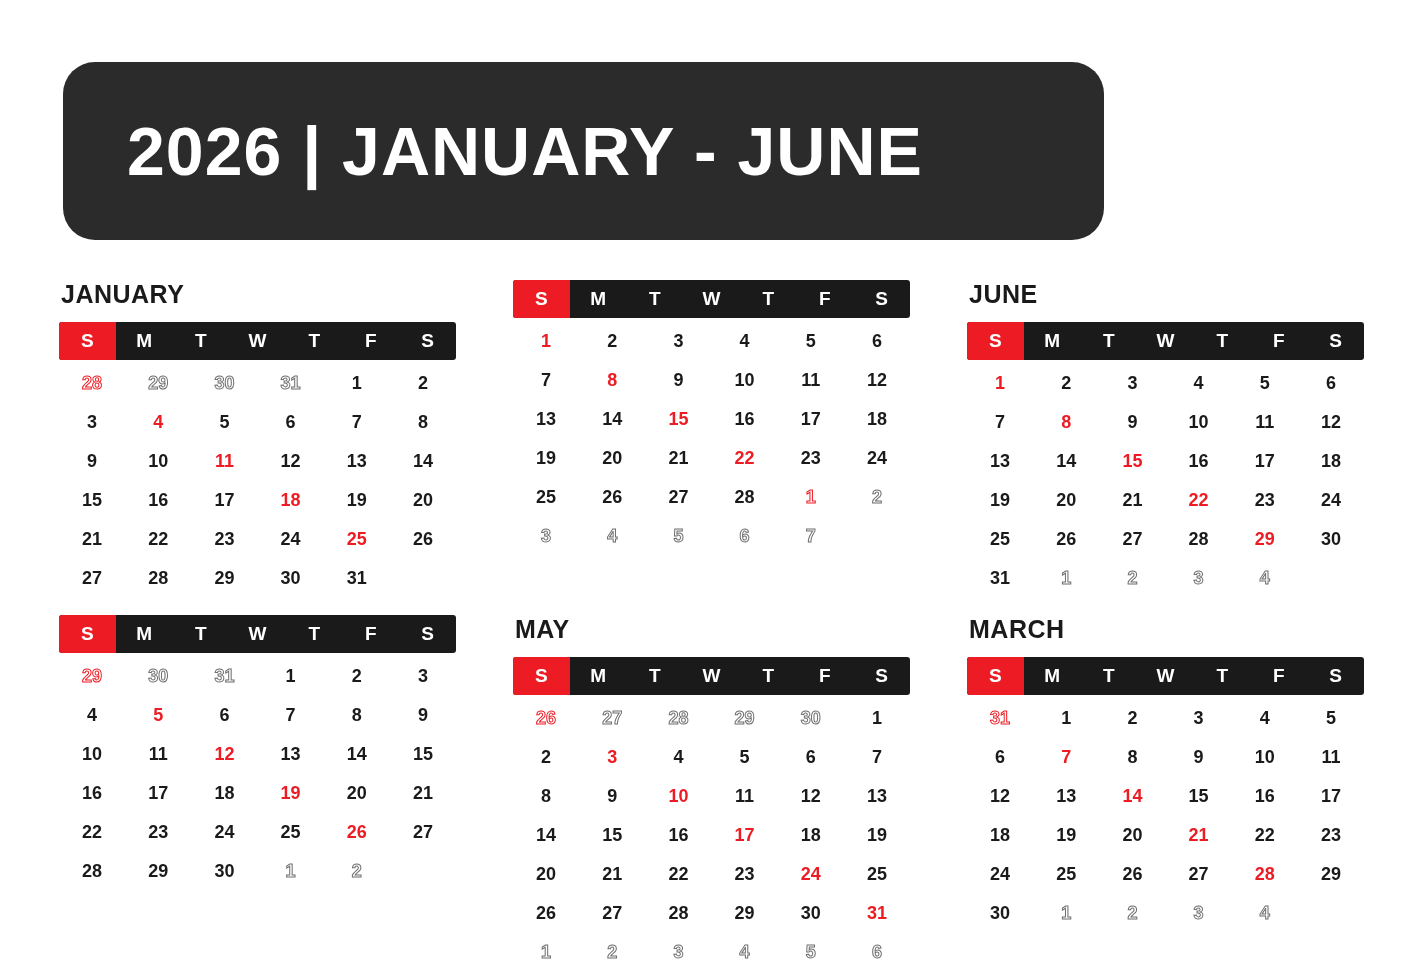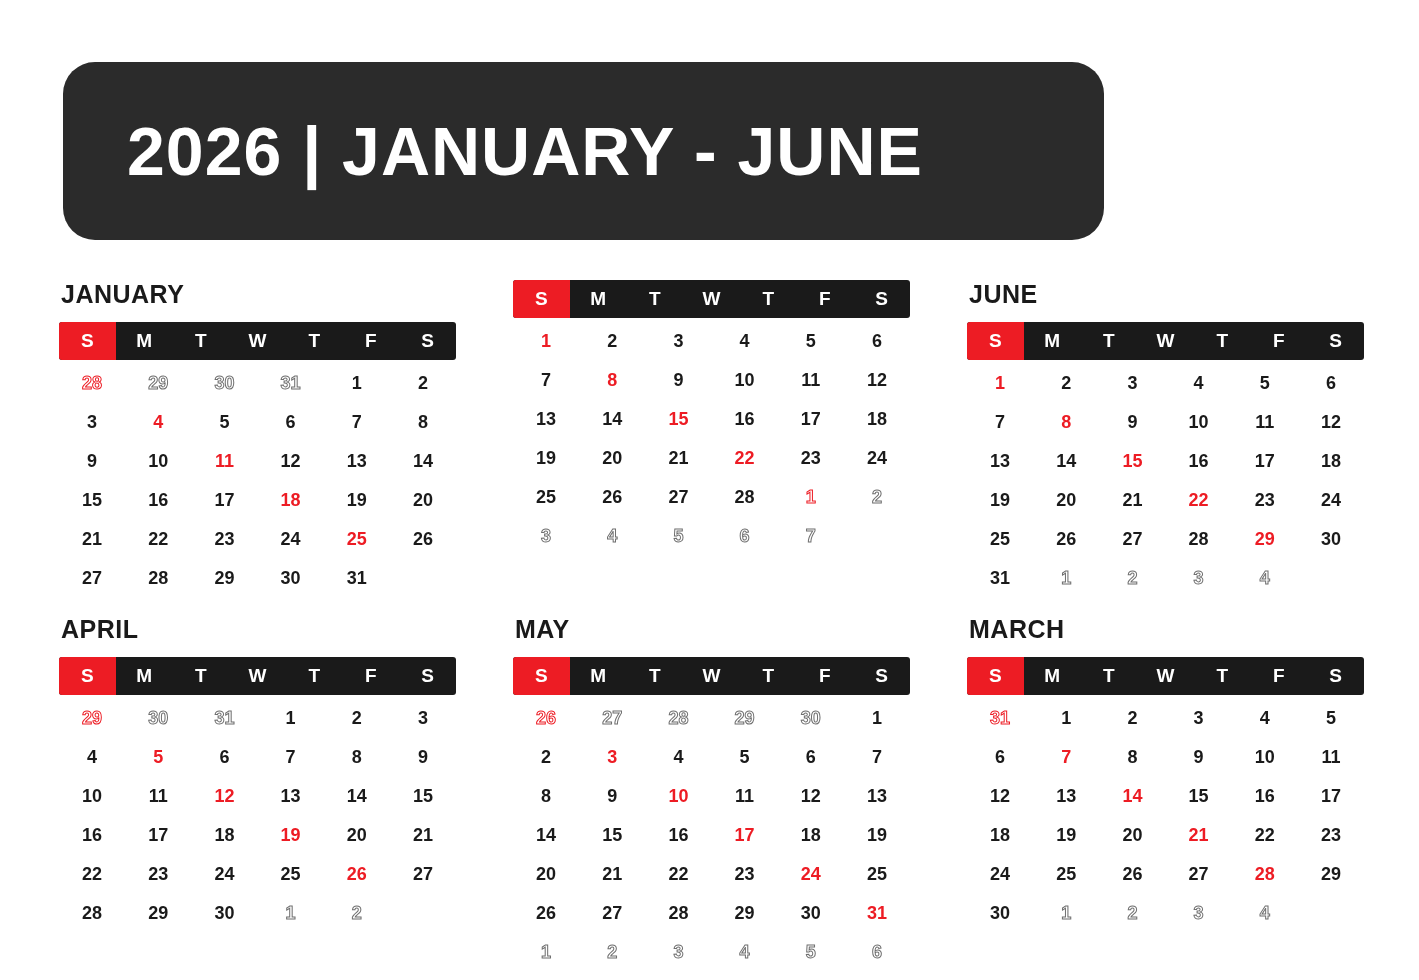--- a/index.html
+++ b/index.html
@@ -270,21 +270,20 @@
           <div class="day sun">29</div>
           <div class="day">30</div>
           <div class="day">31</div>
           <div class="day out">1</div>
           <div class="day out">2</div>
           <div class="day out">3</div>
           <div class="day out">4</div>
         </div>
       </div>
       <div class="month month-row-2">
-        <div class="month-title">APRIL</div>
         <div class="weekdays">
           <div class="wd sun">S</div>
           <div class="wd">M</div>
           <div class="wd">T</div>
           <div class="wd">W</div>
           <div class="wd">T</div>
           <div class="wd">F</div>
           <div class="wd">S</div>
         </div>
         <div class="days">

